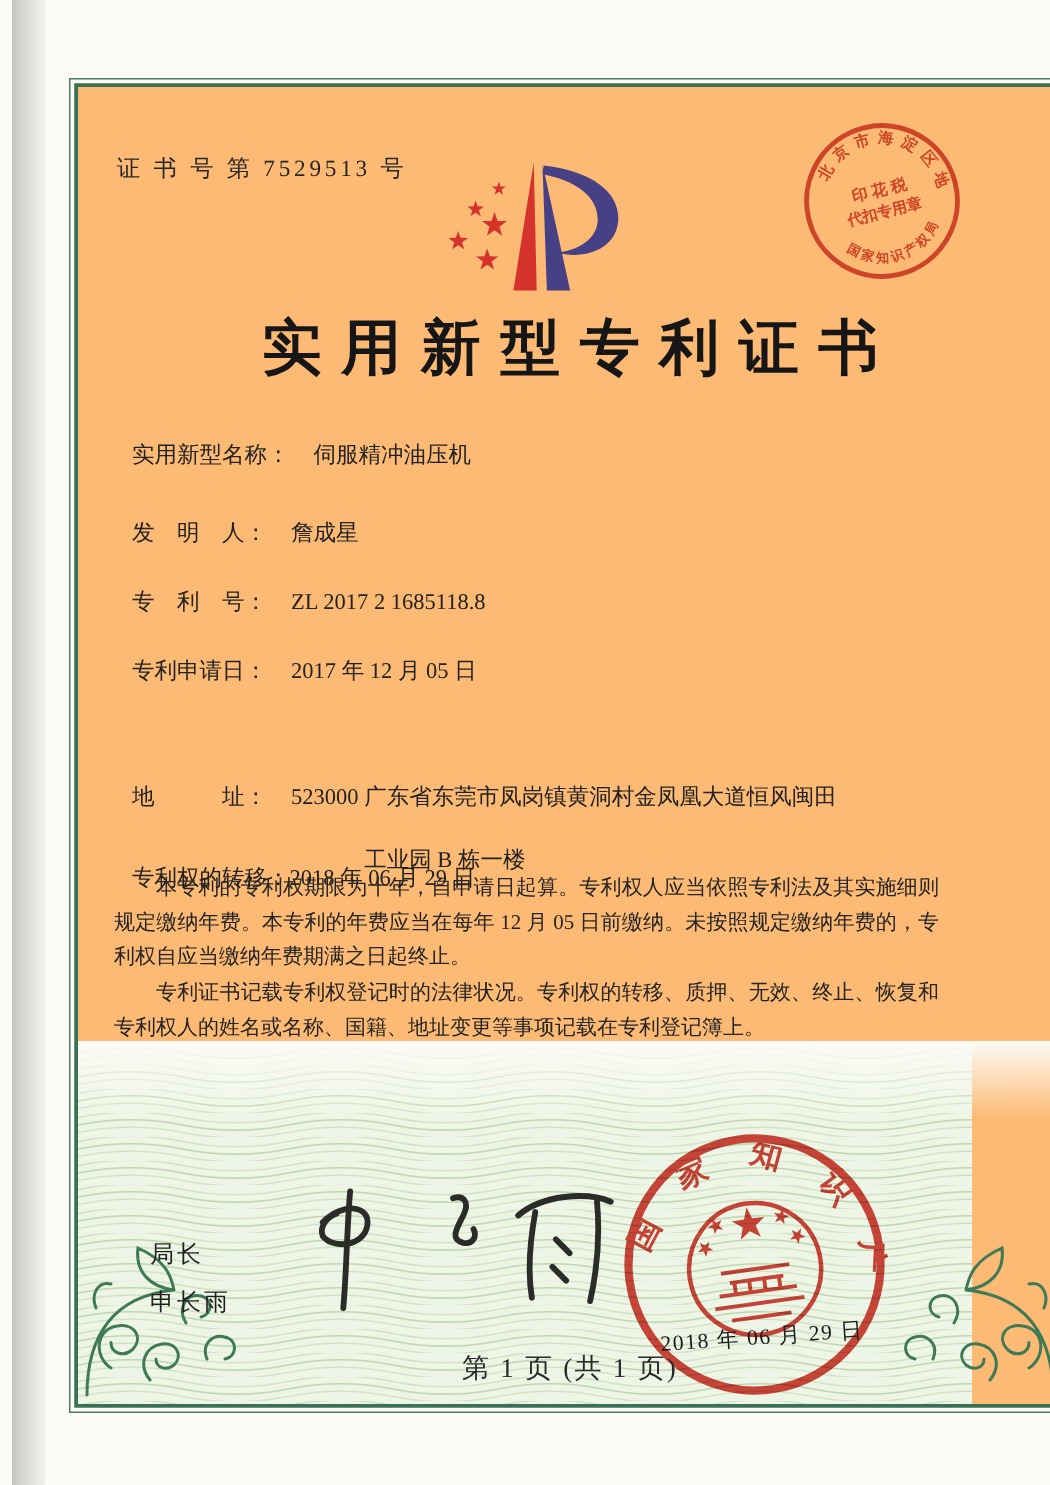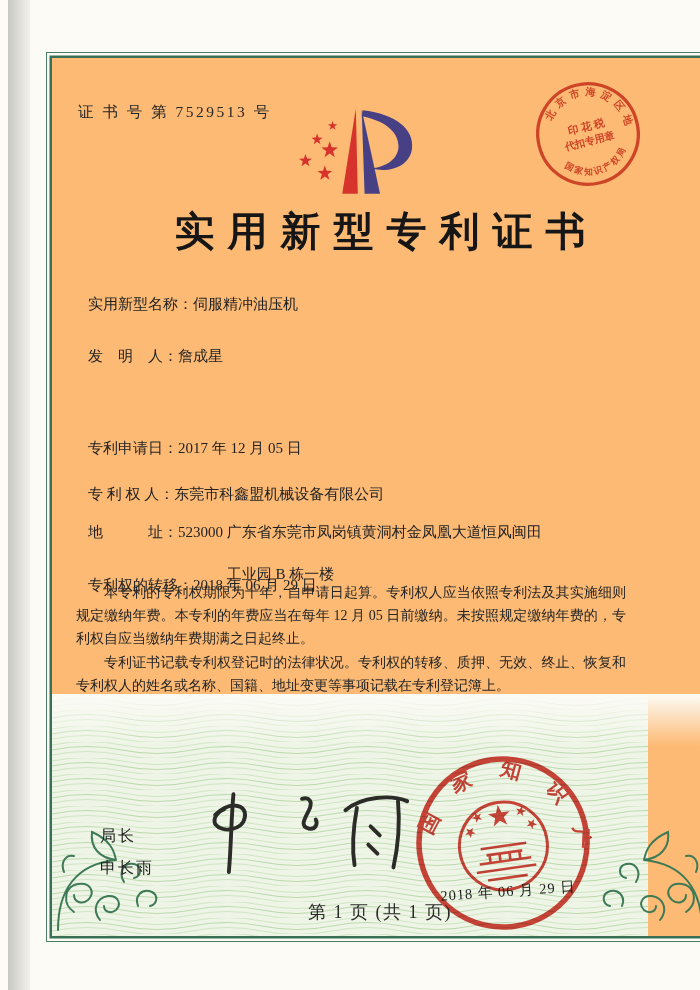--- a/index.html
+++ b/index.html
@@ -18,21 +18,21 @@
     background:#fdba74;
     box-shadow:0 0 0 2.5px #3a7156, 0 0 0 5px #fcfbf6, 0 0 0 6px #4d7d62;
   }
   .cert-number{position:absolute;left:26px;top:44px;font-size:15.5px;letter-spacing:2.5px;color:#262626;}
   .logo{position:absolute;left:236px;top:44px;width:126px;height:102px;}
   .tax-stamp{position:absolute;left:478px;top:18px;width:116px;height:116px;
     transform:rotate(-14deg);opacity:.92;mix-blend-mode:multiply;}
   .title{position:absolute;left:0;right:0;top:146px;text-align:center;
     font-size:40px;font-weight:600;letter-spacing:13px;text-indent:13px;color:#161616;}
   .field-row{position:absolute;left:36px;right:20px;font-size:15px;color:#222;
-    display:flex;align-items:flex-start;line-height:21px;}
+    display:flex;align-items:flex-start;line-height:21px;gap:16px;}
   .field-label{white-space:pre;flex:none;}
   .field-value{white-space:pre-wrap;}
   .grant-row{position:absolute;left:36px;right:20px;top:518px;font-size:15px;display:flex;}
   .grant-left{flex:none;width:292px;display:flex;}
   .grant-right{flex:none;display:flex;}
   .paragraphs{position:absolute;left:24px;top:523px;width:550px;
     font-size:14px;line-height:23.2px;text-align:justify;color:#242424;}
   .paragraphs p{margin:0;text-indent:2em;}
   .barcode{position:absolute;left:44px;top:690px;width:176px;height:17px;
     background:
@@ -107,27 +107,27 @@
     <div class="title">实用新型专利证书</div>
 
     <div class="field-row" style="top:236px">
       <span class="field-label">实用新型名称：</span>
       <span class="field-value">伺服精冲油压机</span>
     </div>
     <div class="field-row" style="top:288px">
       <span class="field-label">发　明　人：</span>
       <span class="field-value">詹成星</span>
     </div>
+    <div class="field-row" style="top:334px">
+      <span class="field-label">专　利　号：</span>
+      <span class="field-value">ZL 2017 2 1685118.8</span>
+    </div>
     <div class="field-row" style="top:380px">
       <span class="field-label">专利申请日：</span>
       <span class="field-value">2017 年 12 月 05 日</span>
-    </div>
-    <div class="field-row" style="top:426px">
-      <span class="field-label">专 利 权 人：</span>
-      <span class="field-value">东莞市科鑫盟机械设备有限公司</span>
     </div>
     <div class="field-row" style="top:464px">
       <span class="field-label">地　　　址：</span>
       <span class="field-value"><span>523000 广东省东莞市凤岗镇黄洞村金凤凰大道恒风闽田</span><br>
              <span>工业园 B 栋一楼</span></span>
     </div>
 
     <div class="grant-row">
       <span class="grant-left">
         <span class="field-label">专利权的转移：</span>

